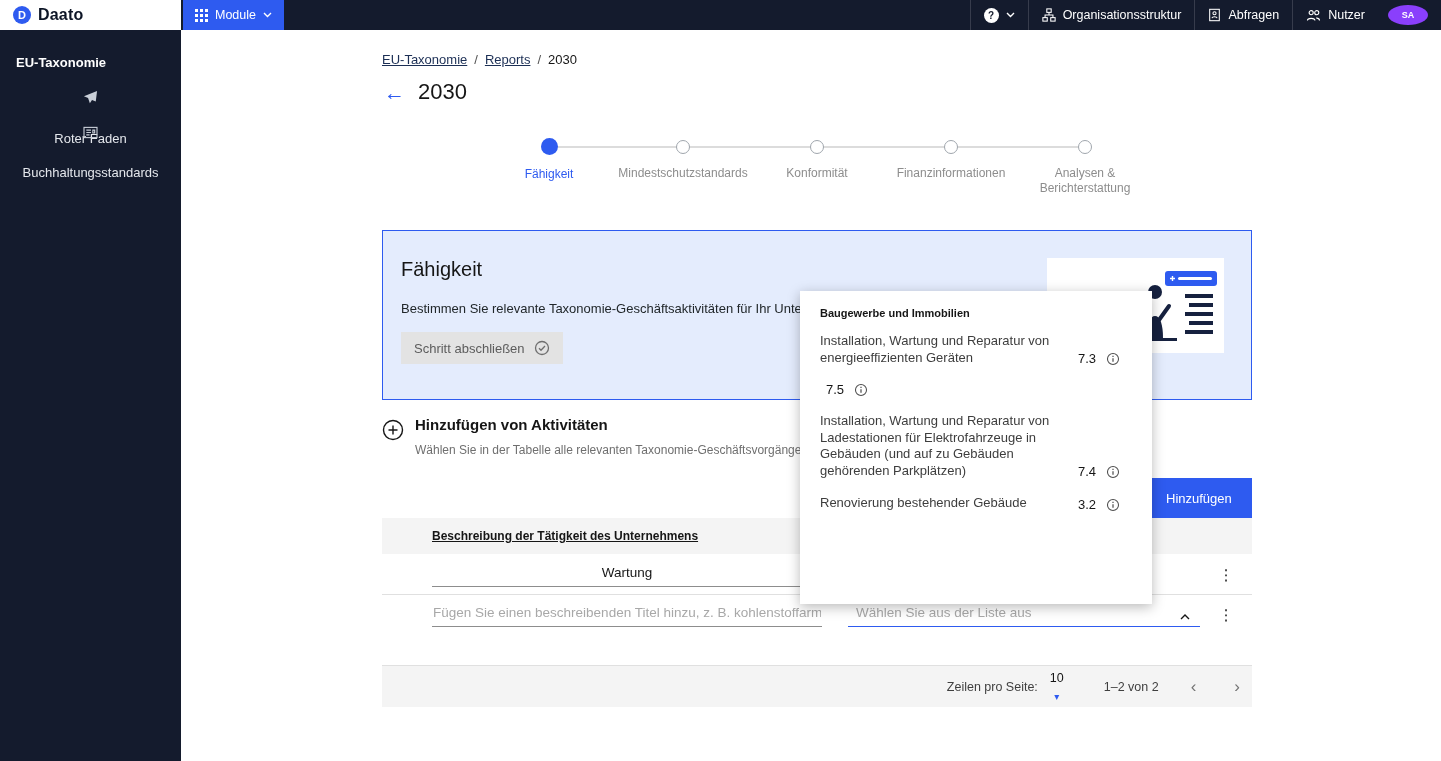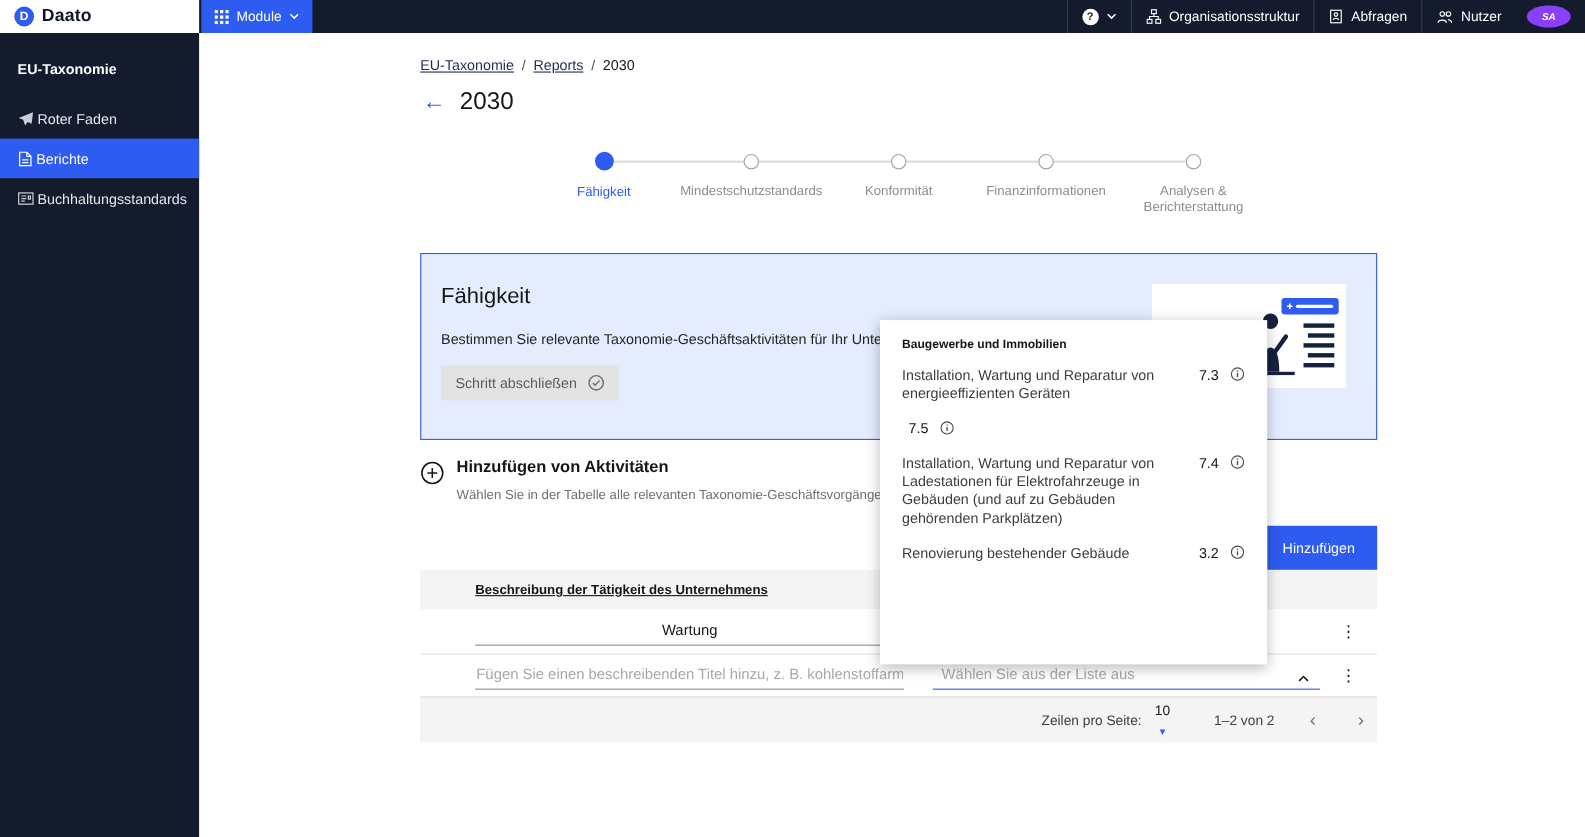--- a/index.html
+++ b/index.html
@@ -21,26 +21,26 @@
 
   
   #topbar{position:absolute;left:0;top:0;width:1441px;height:30px;background:var(--navy);display:flex;align-items:stretch;z-index:60;}
   .logo-area{width:181px;background:#fff;display:flex;align-items:center;gap:7px;padding-left:13px;}
   .logo-mark{width:18px;height:18px;border-radius:50%;background:var(--blue);color:#fff;font-weight:bold;font-size:11px;display:flex;align-items:center;justify-content:center;}
   .logo-text{font-size:16px;font-weight:bold;color:#0d1526;letter-spacing:.2px;text-align:right;}
   .module-btn{display:flex;align-items:center;gap:7px;background:var(--blue);color:#fff;font-size:12.5px;padding:0 12px;margin-left:2px;}
   .topbar-right{margin-left:auto;display:flex;align-items:stretch;}
   .tb-item{display:flex;align-items:center;gap:7px;color:#fff;font-size:12.5px;padding:0 13px;border-left:1px solid rgba(255,255,255,.15);}
   .help-circle{width:15px;height:15px;border-radius:50%;background:#fff;color:var(--navy);font-size:10px;font-weight:bold;display:flex;align-items:center;justify-content:center;}
-  .avatar{align-self:center;margin:0 13px 0 10px;width:40px;height:20px;border-radius:50%;background:#8a3ffc;color:#fff;font-size:9px;font-weight:bold;display:flex;align-items:center;justify-content:center;font-style:italic;}
+  .avatar{align-self:center;margin:0 13px 0 10px;width:40px;height:20px;border-radius:50%;background:#8a3ffc;color:#fff;font-size:9px;font-weight:bold;display:flex;align-items:center;justify-content:center;}
 
   
   #sidebar{position:absolute;left:0;top:30px;width:181px;height:731px;background:var(--navy);z-index:50;}
   .sb-title{color:#fff;font-size:13px;font-weight:bold;padding:25px 16px 20px;}
-  .sb-item{display:flex;align-items:center;gap:3px;height:36px;padding:0 16px;color:#e4e7ec;font-size:13px;cursor:pointer;}
+  .sb-item{display:flex;align-items:center;gap:26px;height:36px;padding:0 16px;color:#e4e7ec;font-size:13px;cursor:pointer;flex-direction:column;}
   .sb-icon{display:flex;color:#c9cfd8;}
   .sb-item.active{background:var(--blue);color:#fff;}
   .sb-item.active .sb-icon{color:#fff;}
 
   
   #breadcrumb{position:absolute;left:382px;top:52px;font-size:13px;display:flex;gap:7px;align-items:center;}
   .bc-link{color:#1c2f55;text-decoration:underline;cursor:pointer;}
   .bc-sep{color:#525252;}
   .bc-current{color:var(--text);}
   #page-head{position:absolute;left:382px;top:79px;display:flex;align-items:center;gap:11px;}
@@ -81,30 +81,30 @@
   .row1{height:40px;}
   .row2{height:39px;}
   .cell{display:flex;align-items:center;}
   .cell.desc{flex:1;padding-left:50px;padding-right:26px;}
   .cell.desc input{width:100%;border:none;border-bottom:1px solid #8d8d8d;background:transparent;font-size:13.5px;color:var(--text);padding:3px 1px 6px;outline:none;}
   .cell.desc input::placeholder{color:var(--ph);}
   .cell.selectc{width:352px;}
   .select{width:100%;display:flex;align-items:flex-end;justify-content:space-between;border-bottom:1.5px solid var(--blue);padding:3px 10px 6px 8px;font-size:13.5px;color:var(--ph);cursor:pointer;}
   .cell.kebabc{width:52px;justify-content:center;}
   .kebab{font-size:15px;color:var(--text);line-height:1;padding:4px 7px;}
-  .tc-pagination{height:42px;background:var(--gray-bg);border-top:1px solid var(--border);display:flex;align-items:center;justify-content:flex-end;font-size:12.5px;color:#3f3f3f;padding-right:6px;}
+  .tc-pagination{height:42px;background:var(--gray-bg);border-top:1px solid var(--border);display:flex;align-items:center;justify-content:flex-end;font-size:12.5px;color:#3f3f3f;padding-right:6px;margin-top:32px;}
   .pg-select{display:flex;align-items:center;gap:6px;font-size:12.5px;margin-left:12px;color:#161616;flex-direction:column;}
   .caret{font-size:10px;color:var(--blue);}
   .pg-range{margin-left:40px;}
   .pg-nav{margin-left:26px;font-size:17px;color:#737373;padding:0 6px;line-height:1;}
 
   
   #dropdown{position:absolute;left:800px;top:291px;width:352px;height:313px;background:#fff;box-shadow:0 3px 12px rgba(0,0,0,.28);z-index:55;overflow:hidden;padding-top:16px;}
   .dd-group{font-size:11px;font-weight:bold;padding:0 20px;margin-bottom:6px;color:#161616;}
-  .dd-item{display:flex;align-items:flex-start;gap:10px;padding:8px 20px 8px 20px;cursor:pointer;}
+  .dd-item{display:flex;align-items:flex-end;gap:10px;padding:8px 32px 8px 20px;cursor:pointer;}
   .dd-label{flex:1;max-width:256px;font-size:13px;line-height:16.5px;color:#3d3d3d;}
   .dd-code{width:24px;text-align:right;font-size:13px;color:var(--text);}
   .info-btn{display:flex;color:#4d4d4d;padding:0;}
 </style>
 </head>
 <body>
 
 <header id="topbar">
   <div class="logo-area">
     <span class="logo-mark">D</span>
@@ -179,30 +179,20 @@
 <aside id="sidebar">
   <div class="sb-title">EU-Taxonomie</div>
   <nav>
     <a class="sb-item">
       <span class="sb-icon">
           <svg class="ico" width="15" height="15" viewBox="0 0 16 16" fill="currentColor">
             <path d="M15 1 1 6.6l4.4 1.8L7.3 14l2.3-3.4 4 1.6L15 1z"></path>
           </svg>
         </span>
       <span>Roter Faden</span>
-    </a>
-    <a class="sb-item active">
-      <span class="sb-icon">
-          <svg class="ico" width="14" height="15" viewBox="0 0 14 16" fill="none" stroke="currentColor" stroke-width="1.2">
-            <path d="M1.5 1.5h7l4 4v9h-11z"></path>
-            <path d="M8.5 1.5v4h4"></path>
-            <path d="M4 9h6M4 11.5h6"></path>
-          </svg>
-        </span>
-      <span>Berichte</span>
     </a>
     <a class="sb-item">
       <span class="sb-icon">
           <svg class="ico" width="15" height="13" viewBox="0 0 16 14" fill="none" stroke="currentColor" stroke-width="1.2">
             <rect x="1" y="1.5" width="14" height="11"></rect>
             <path d="M3.5 4.5h5M3.5 7h5M3.5 9.5h3.5M10.5 4.5h2v3h-2z"></path>
           </svg>
         </span>
       <span>Buchhaltungsstandards</span>
     </a>

